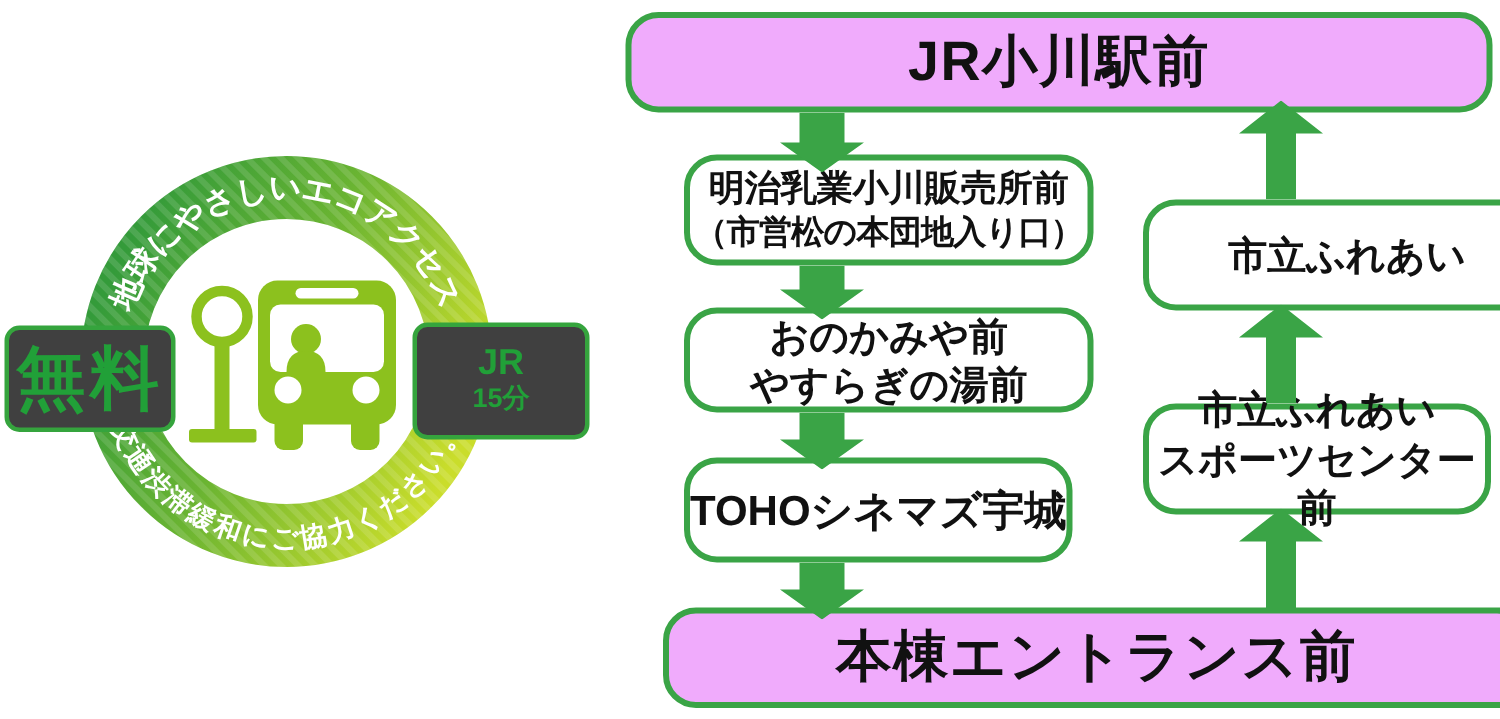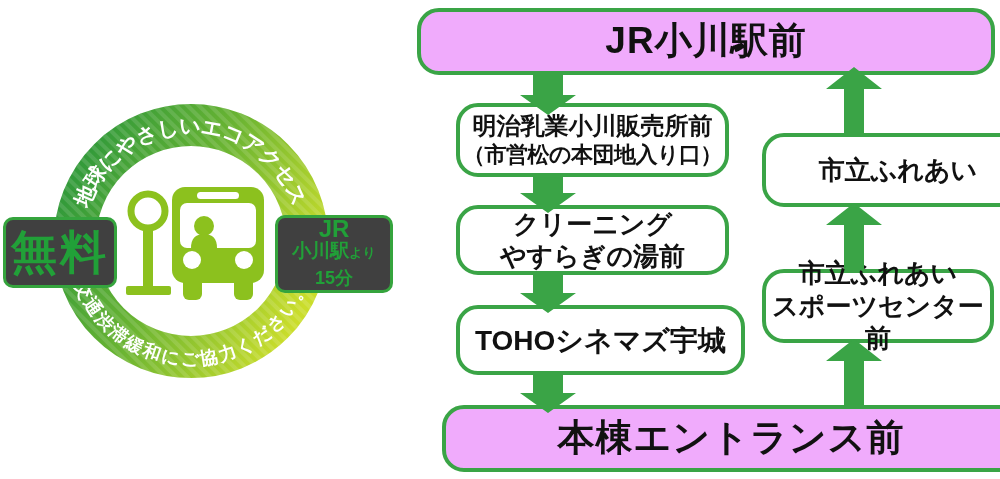--- a/index.html
+++ b/index.html
@@ -84,41 +84,40 @@
       <circle cx="244" cy="260" r="9" fill="#ffffff"></circle>
     </g>
   </svg>
 
   <div class="badge-pill" style="left:3px;top:217px;width:114px;height:71px;">
     <span class="free-text">無料</span>
   </div>
 
   <div class="badge-pill" style="left:275px;top:215px;width:118px;height:78px;">
     <div class="jr-line1">JR</div>
-    <div class="jr-line2"><span>小川駅</span><span class="jr-suffix">より</span></div>
     <div class="jr-line3">15分</div>
   </div>
 
   <div>
 
     <div class="box terminal" style="left:417px;top:8px;width:578px;height:67px;">
       <div>JR小川駅前</div>
     </div>
 
     <div class="box stop" style="left:417px;top:103px;width:273px;height:74px;">
       <div class="line-lg">明治乳業小川販売所前</div>
       <div class="line-sm">（市営松の本団地入り口）</div>
     </div>
 
     <div class="box stop" style="left:417px;top:205px;width:273px;height:70px;">
-      <div class="line-md">クリーニング</div>
+      <div class="line-md">おのかみや前</div>
       <div class="line-md">やすらぎの湯前</div>
     </div>
 
-    <div class="box stop" style="left:417px;top:305px;width:289px;height:70px;">
+    <div class="box stop" style="left:417px;top:305px;width:259px;height:70px;">
       <div class="line-xl">TOHOシネマズ宇城</div>
     </div>
 
     <div class="box terminal" style="left:442px;top:405px;width:578px;height:67px;">
       <div>本棟エントランス前</div>
     </div>
 
     <div class="box stop" style="left:723px;top:133px;width:272px;height:74px;">
       <div class="line-md">市立ふれあい</div>
     </div>

